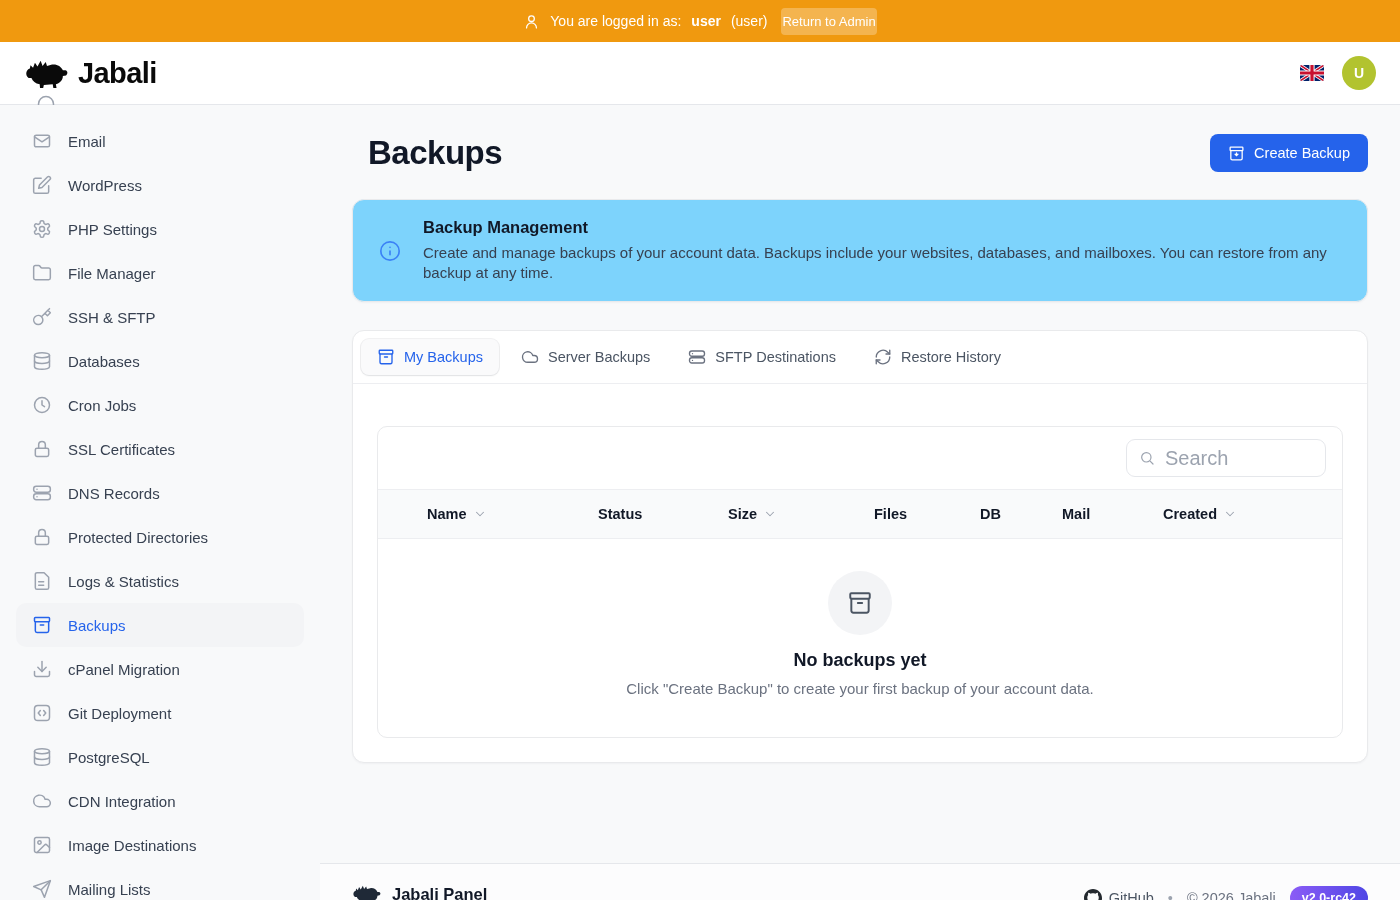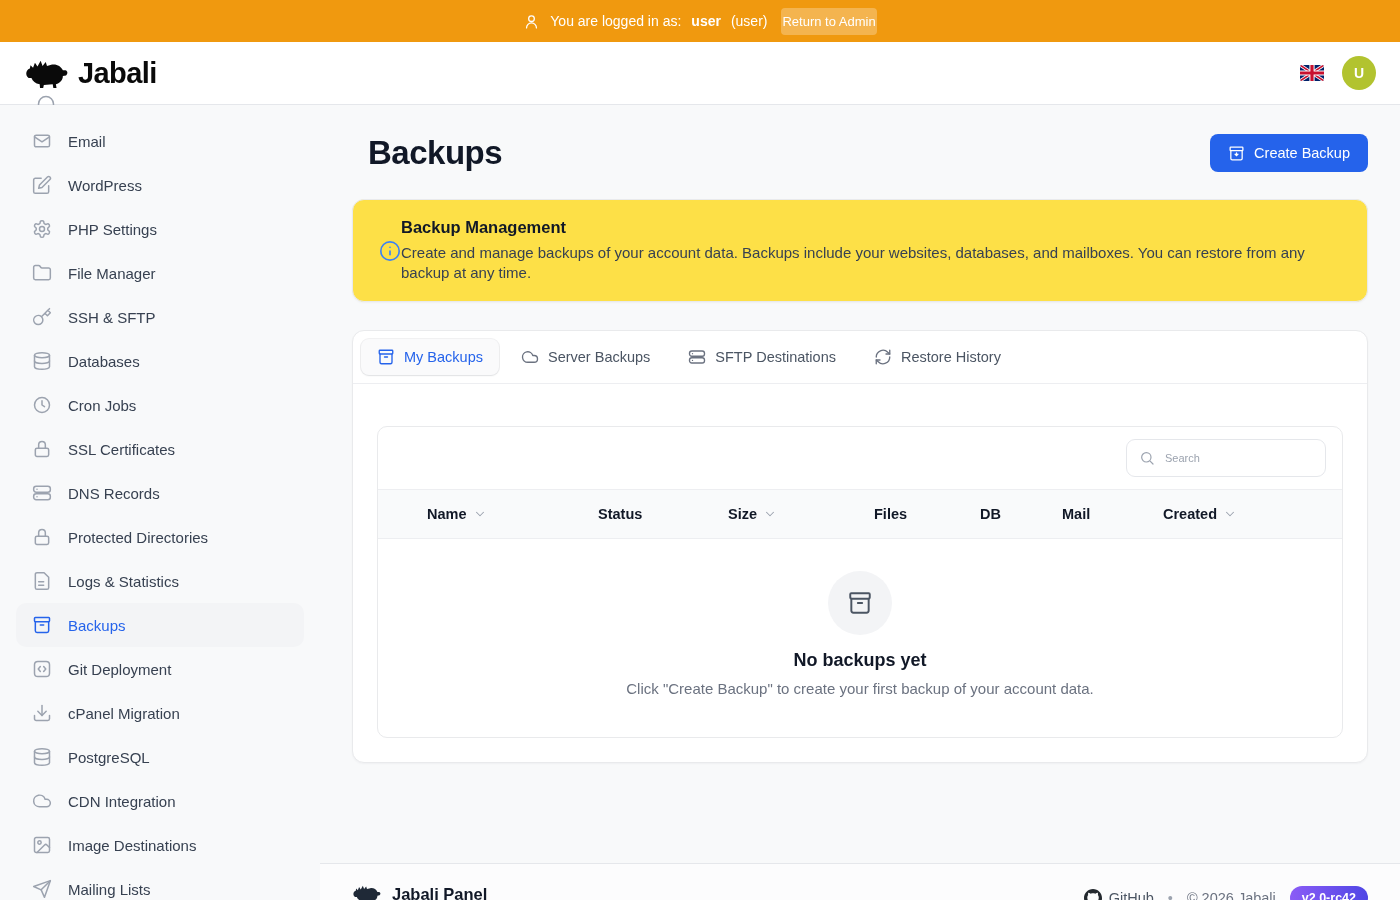--- a/index.html
+++ b/index.html
@@ -42,38 +42,38 @@
   .nav-item.active { background:#F3F4F6; color:#2563EB; }
   .nav-item.active svg { color:#2563EB; }
 
   
   .main { flex:1; padding:0 32px; display:flex; flex-direction:column; overflow:hidden; }
   .page-head { margin-top:29px; display:flex; justify-content:space-between; align-items:center; }
   .page-head h1 { font-size:33px; font-weight:800; margin:0 0 0 16px; letter-spacing:-0.5px; }
   .create-btn { display:flex; align-items:center; gap:9px; background:#2563EB; color:#fff; border:none; border-radius:8px; padding:0 18px; height:38px; font-size:14.5px; font-weight:500; font-family:inherit; cursor:pointer; }
   .create-btn svg { width:17px; height:17px; }
 
-  .info-card { margin-top:27px; background:#fde047; border:1px solid #E9EAEC; border-radius:12px; box-shadow:0 1px 2px rgba(16,24,40,.04); padding:18px 26px; display:flex; align-items:center; }
+  .info-card { margin-top:27px; background:#7dd3fc; border:1px solid #E9EAEC; border-radius:12px; box-shadow:0 1px 2px rgba(16,24,40,.04); padding:18px 26px; display:flex; align-items:center; gap:22px; }
   .info-card .info-icon { width:22px; height:22px; color:#3B82F6; flex:none; }
   .info-title { font-size:16.5px; font-weight:700; margin-bottom:6px; }
   .info-body { font-size:15px; color:#374151; line-height:20px; max-width:990px; }
 
   .tabs-card { margin-top:28px; background:#fff; border:1px solid #E9EAEC; border-radius:12px; box-shadow:0 1px 2px rgba(16,24,40,.04); }
   .tabs-row { display:flex; gap:6px; padding:8px; border-bottom:1px solid #EDEEF1; }
   .tab { display:flex; align-items:center; gap:9px; padding:0 16px; height:36px; border-radius:8px; font-size:14.5px; color:#4B5563; background:transparent; border:none; font-family:inherit; cursor:pointer; }
   .tab svg { width:18px; height:18px; color:#6B7280; }
   .tab.active { color:#2563EB; background:#FAFAFB; box-shadow:0 0 0 1px rgba(17,24,39,.06), 0 1px 2px rgba(16,24,40,.07); }
   .tab.active svg { color:#2563EB; }
 
   .tab-content { padding:24px; }
   .table-card { margin-top:18px; border:1px solid #E9EAEC; border-radius:10px; overflow:hidden; background:#fff; }
   .table-toolbar { display:flex; justify-content:flex-end; padding:12px 16px; }
   .search-box { display:flex; align-items:center; gap:8px; width:200px; height:38px; border:1px solid #E5E7EB; border-radius:9px; padding:0 12px; color:#9CA3AF; }
   .search-box svg { width:16px; height:16px; flex:none; }
-  .search-box input { border:none; outline:none; width:100%; font-size:11px; font-family:inherit; color:#111827; background:transparent; }
+  .search-box input { border:none; outline:none; width:100%; font-size:20px; font-family:inherit; color:#111827; background:transparent; }
   .search-box input::placeholder { color:#9CA3AF; }
 
   .table-head { display:grid; grid-template-columns:171px 130px 146px 106px 82px 101px 1fr; align-items:center; background:#F9FAFB; border-top:1px solid #EDEEF1; border-bottom:1px solid #EDEEF1; height:50px; padding:0 30px; font-size:14.5px; font-weight:700; color:#111827; }
   .th { display:flex; align-items:center; gap:6px;margin-left:19px; }
   .th svg { width:14px; height:14px; color:#9CA3AF; }
 
   .empty { padding:32px 0 40px; display:flex; flex-direction:column; align-items:center; text-align:center; }
   .empty-icon { width:64px; height:64px; border-radius:50%; background:#F3F4F6; display:flex; align-items:center; justify-content:center; color:#4B5563; }
   .empty-icon svg { width:26px; height:26px; }
   .empty-title { margin-top:15px; font-size:18px; font-weight:700; }
@@ -217,32 +217,32 @@
     <div class="nav-item active">
       <svg class="stroke-ic" viewBox="0 0 24 24">
           <rect x="3" y="3" width="18" height="5" rx="1"></rect>
           <path d="M4 8v11a2 2 0 0 0 2 2h12a2 2 0 0 0 2-2V8"></path>
           <path d="M10 12h4"></path>
         </svg>
       <span>Backups</span>
     </div>
     <div class="nav-item">
       <svg class="stroke-ic" viewBox="0 0 24 24">
-          <rect x="3" y="3" width="18" height="18" rx="4"></rect>
-          <path d="m10 9-2.5 3L10 15m4-6 2.5 3L14 15"></path>
-        </svg>
-      <span>Git Deployment</span>
-    </div>
-    <div class="nav-item">
-      <svg class="stroke-ic" viewBox="0 0 24 24">
           <path d="M21 15v4a2 2 0 0 1-2 2H5a2 2 0 0 1-2-2v-4"></path>
           <path d="m7 10 5 5 5-5"></path>
           <path d="M12 15V3"></path>
         </svg>
       <span>cPanel Migration</span>
+    </div>
+    <div class="nav-item">
+      <svg class="stroke-ic" viewBox="0 0 24 24">
+          <rect x="3" y="3" width="18" height="18" rx="4"></rect>
+          <path d="m10 9-2.5 3L10 15m4-6 2.5 3L14 15"></path>
+        </svg>
+      <span>Git Deployment</span>
     </div>
     <div class="nav-item">
       <svg class="stroke-ic" viewBox="0 0 24 24">
           <ellipse cx="12" cy="5" rx="9" ry="3"></ellipse>
           <path d="M3 5v14c0 1.66 4 3 9 3s9-1.34 9-3V5"></path>
           <path d="M3 12c0 1.66 4 3 9 3s9-1.34 9-3"></path>
         </svg>
       <span>PostgreSQL</span>
     </div>
     <div class="nav-item">

